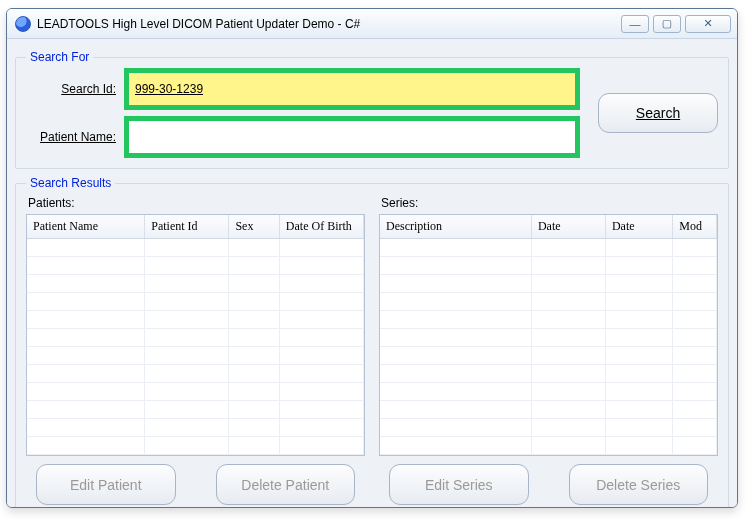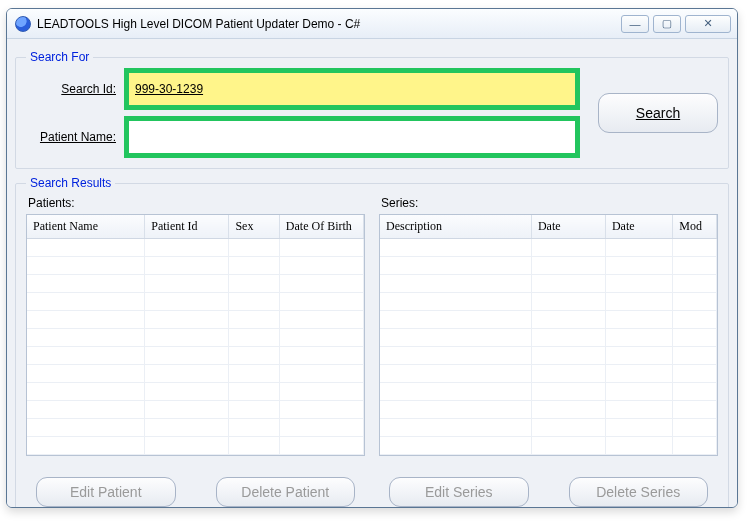--- a/index.html
+++ b/index.html
@@ -150,21 +150,21 @@
     grid-template-columns: 1fr 1fr;
     column-gap: 14px;
     margin-top: 8px;
   }
   .action-pair {
     display: grid;
     grid-template-columns: 1fr 1fr;
     column-gap: 40px;
     padding: 0 10px;
   }
-  .action-pair .btn { height: 30px; width: 100%; margin-top: 13px; }
+  .action-pair .btn { height: 41px; width: 100%; }
 </style>
 </head>
 <body>
 
 <div class="shadow">
 <div class="window">
 
   <div class="titlebar">
     <div class="app-icon"></div>
     <div class="title">LEADTOOLS High Level DICOM Patient Updater Demo - C#</div>

